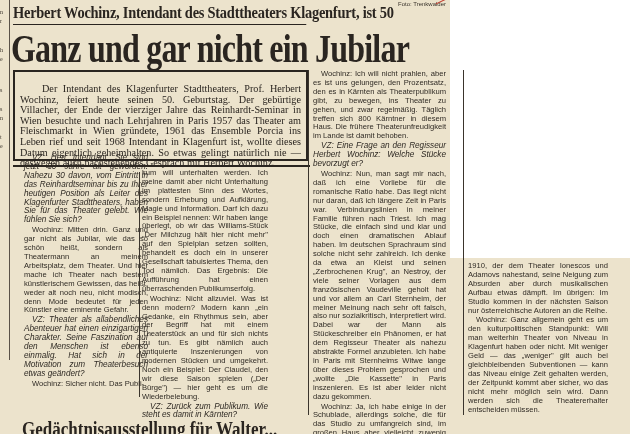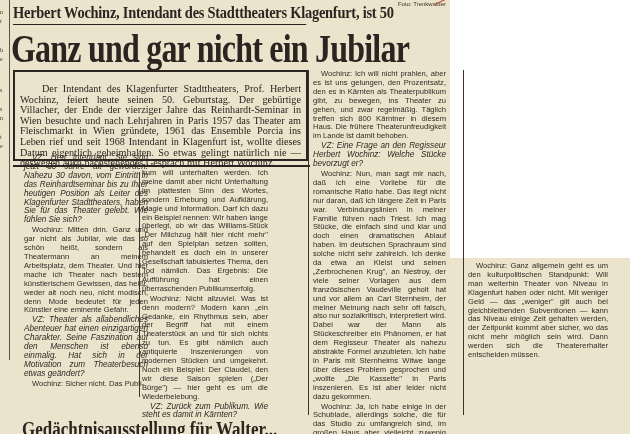--- a/index.html
+++ b/index.html
@@ -73,18 +73,19 @@
 
   <div class="col" style="left:313px;top:70px;width:133px;">
     <p>Wochinz: Ich will nicht prahlen, aber es ist uns gelungen, den Prozentsatz, den es in Kärnten als Theaterpublikum gibt, zu bewegen, ins Theater zu gehen, und zwar regelmäßig. Täglich treffen sich 800 Kärntner in diesem Haus. Die frühere Theaterunfreudigkeit im Lande ist damit behoben.</p>
     <p class="q">VZ: Eine Frage an den Regisseur Herbert Wochinz: Welche Stücke bevorzugt er?</p>
     <p>Wochinz: Nun, man sagt mir nach, daß ich eine Vorliebe für die romanische Ratio habe. Das liegt nicht nur daran, daß ich längere Zeit in Paris war. Verbindungslinien in meiner Familie führen nach Triest. Ich mag Stücke, die einfach sind und klar und doch einen dramatischen Ablauf haben. Im deutschen Sprachraum sind solche nicht sehr zahlreich. Ich denke da etwa an Kleist und seinen „Zerbrochenen Krug", an Nestroy, der viele seiner Vorlagen aus dem französischen Vaudeville geholt hat und vor allem an Carl Sternheim, der meiner Meinung nach sehr oft falsch, also nur sozialkritisch, interpretiert wird. Dabei war der Mann als Stückeschreiber ein Phänomen, er hat dem Regisseur Theater als nahezu abstrakte Formel anzubieten. Ich habe in Paris mit Sternheims Witwe lange über dieses Problem gesprochen und „wollte „Die Kassette" in Paris inszenieren. Es ist aber leider nicht dazu gekommen.</p>
     <p>Wochinz: Ja, ich habe einige in der Schublade, allerdings solche, die für das Studio zu umfangreich sind, im großen Haus aber vielleicht zuwenig Interesse beanspruchen könnten. Etwa die Stücke von Jean Vauthier, geb.</p>
   </div>
   <div class="col-rule" style="left:463px;top:70px;height:345px;"></div>
 
   <div class="col" style="left:468px;top:262px;width:140px;">
+    <p style="text-indent:0">1910, der dem Theater Ionescos und Adamovs nahestand, seine Neigung zum Absurden aber durch musikalischen Aufbau etwas dämpft. Im übrigen: Im Studio kommen in der nächsten Saison nur österreichische Autoren an die Reihe.</p>
     <p>Wochinz: Ganz allgemein geht es um den kulturpolitischen Standpunkt: Will man weiterhin Theater von Niveau in Klagenfurt haben oder nicht. Mit weniger Geld — das „weniger" gilt auch bei gleichbleibenden Subventionen — kann das Niveau einige Zeit gehalten werden, der Zeitpunkt kommt aber sicher, wo das nicht mehr möglich sein wird. Dann werden sich die Theatererhalter entscheiden müssen.</p>
 
   </div>
 
   <div class="bottom-head">Gedächtnisausstellung für Walter...</div>
 </div>
 
 </body></html>

